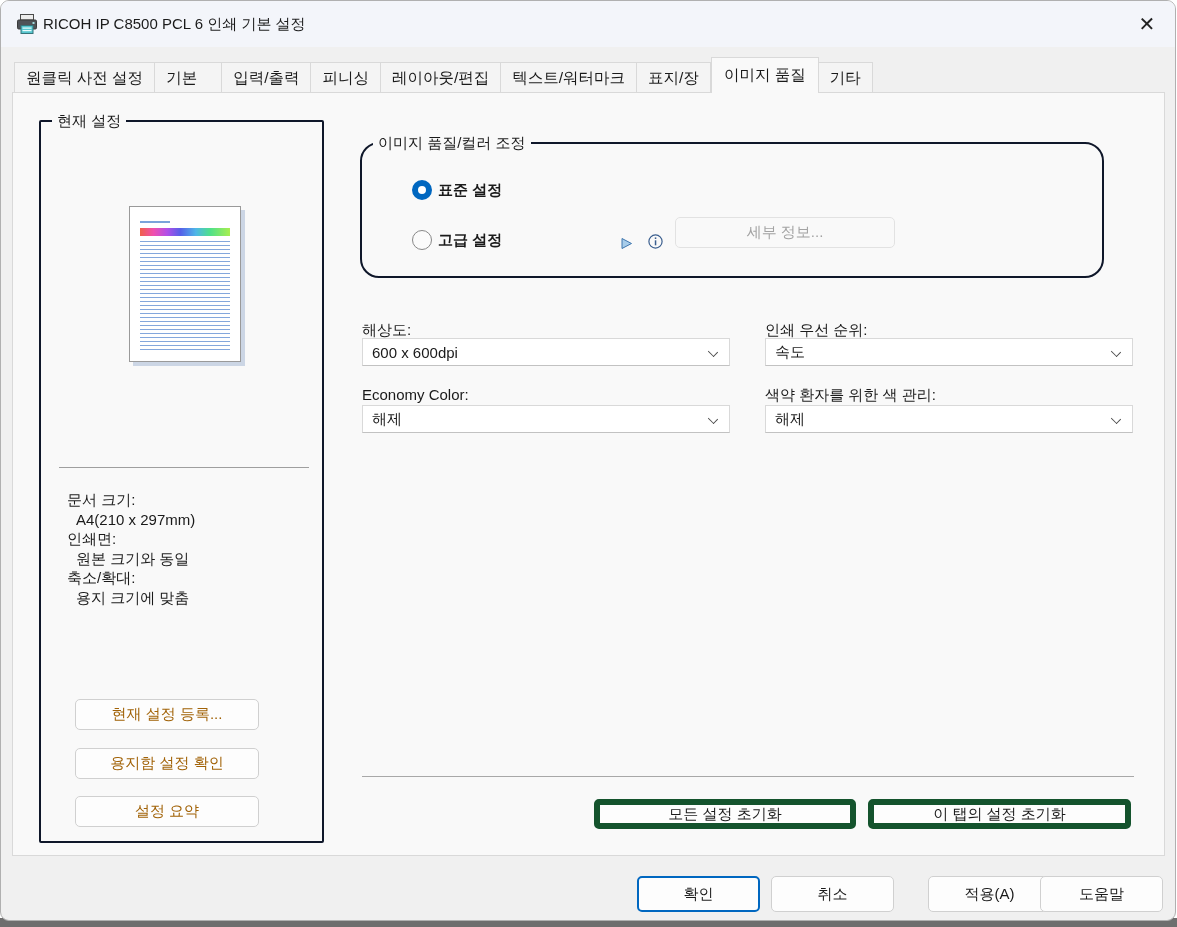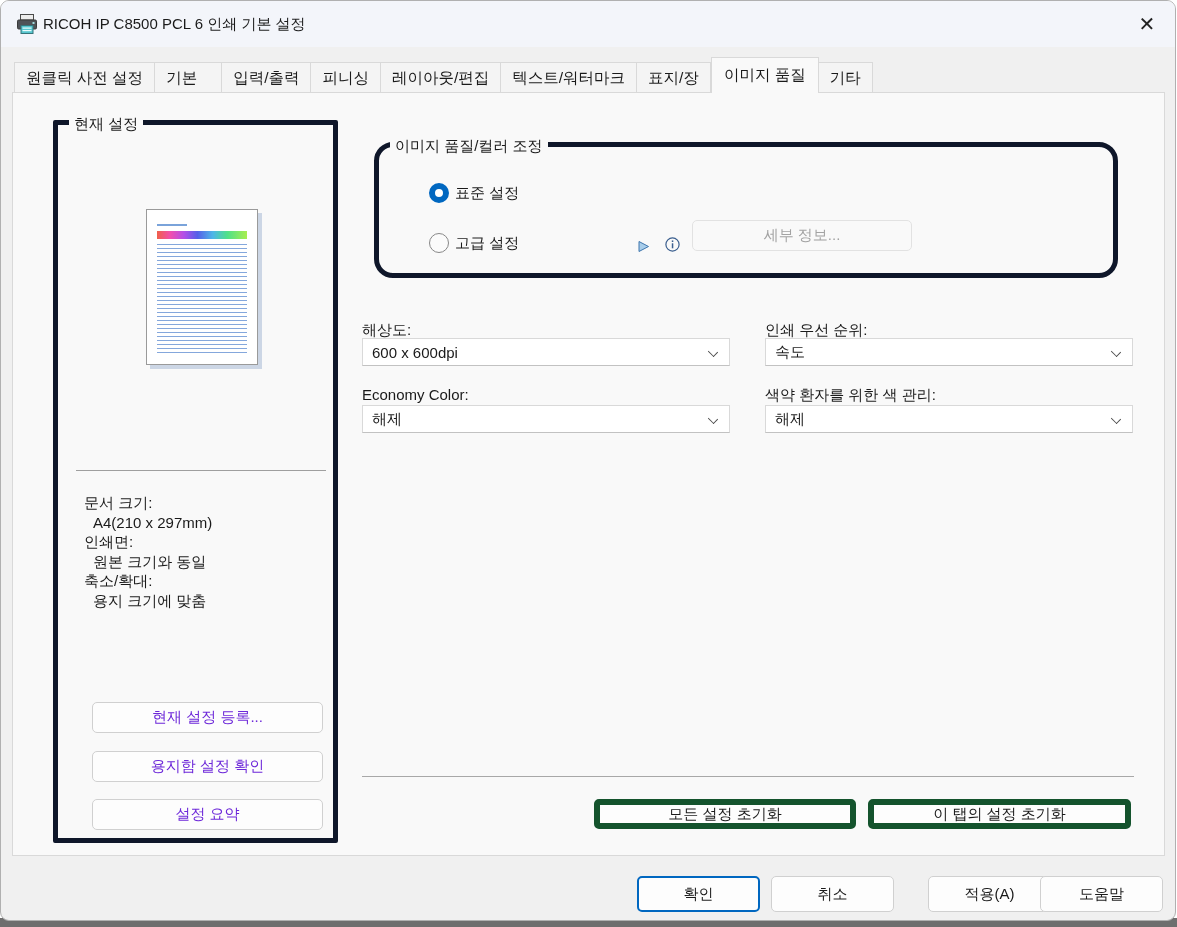--- a/index.html
+++ b/index.html
@@ -54,21 +54,21 @@
     height:36px; line-height:33px; margin-top:-5px;
     border:1px solid #d9d9d9; border-bottom:none;
     position:relative; z-index:4; padding:0 12px;
   }
   
   .page {
     position:absolute; left:11px; top:91px; width:1153px; height:764px;
     background:#f9f9f9; border:1px solid #d9d9d9; z-index:2;
   }
   .groupbox {
-    position:absolute; border:5px solid #0f172a; border-radius:2px;margin-left:14px;
+    position:absolute; border:2px solid #0f172a; border-radius:2px;
   }
   .groupbox .legend {
     position:absolute; top:-10px; left:11px; padding:0 5px;
     background:#f9f9f9; font-size:15px; white-space:nowrap;
   }
   
   .left-group { left:26px; top:27px; width:285px; height:723px; }
   .doc-thumb {
     position:absolute; left:88px; top:84px; width:112px; height:156px;
     background:#ffffff; border:1px solid #9a9a9a;
@@ -80,31 +80,31 @@
     background:linear-gradient(90deg,#f0604a 0%,#f04fae 15%,#b24fe8 30%,#5560e8 45%,#4fb6e8 62%,#4fe08a 78%,#a8ee4f 100%);
   }
   .thumb-lines {
     position:absolute; left:10px; top:34px; width:90px; height:112px;
     background:repeating-linear-gradient(to bottom,#84a7dc 0,#84a7dc 1.4px,transparent 1.4px,transparent 4px);
   }
   .left-divider { position:absolute; left:18px; top:345px; width:250px; height:1px; background:#9f9f9f; }
   .doc-info { position:absolute; left:26px; top:368px; font-size:15px; line-height:19.5px; }
   .doc-info .val { padding-left:9px; }
   .panel-btn {
-    position:absolute; left:34px; width:231px; height:31px;
+    position:absolute; left:34px; width:184px; height:31px;
     background:#fdfdfd; border:1px solid #d0d0d0; border-radius:5px;
     font-size:15px; display:flex; align-items:center; justify-content:center;
-    cursor:pointer; color:#6d28d9;
+    cursor:pointer; color:#a16207;
   }
   .panel-btn.b1 { top:577px; }
   .panel-btn.b2 { top:626px; }
   .panel-btn.b3 { top:674px; }
   
   .quality-group { left:347px; top:49px; width:744px; height:136px;border-radius:19px; }
-  .radio-row { position:absolute; left:50px; display:flex; align-items:center; cursor:pointer; }
+  .radio-row { position:absolute; left:50px; display:flex; align-items:center; cursor:pointer;font-weight:bold; }
   .radio-row.r1 { top:36px; }
   .radio-row.r2 { top:86px; }
   .radio {
     width:20px; height:20px; border-radius:50%; background:#ffffff; flex:0 0 auto;
   }
   .radio.on  { border:6px solid #0067c0; }
   .radio.off { border:1.5px solid #888888; background:#fbfbfb; }
   .radio-label { margin-left:6px; font-size:15px; }
   .tri-icon { position:absolute; left:258px; top:92px; width:13px; height:13px; }
   .info-icon { position:absolute; left:286px; top:90px; width:15px; height:15px; }

